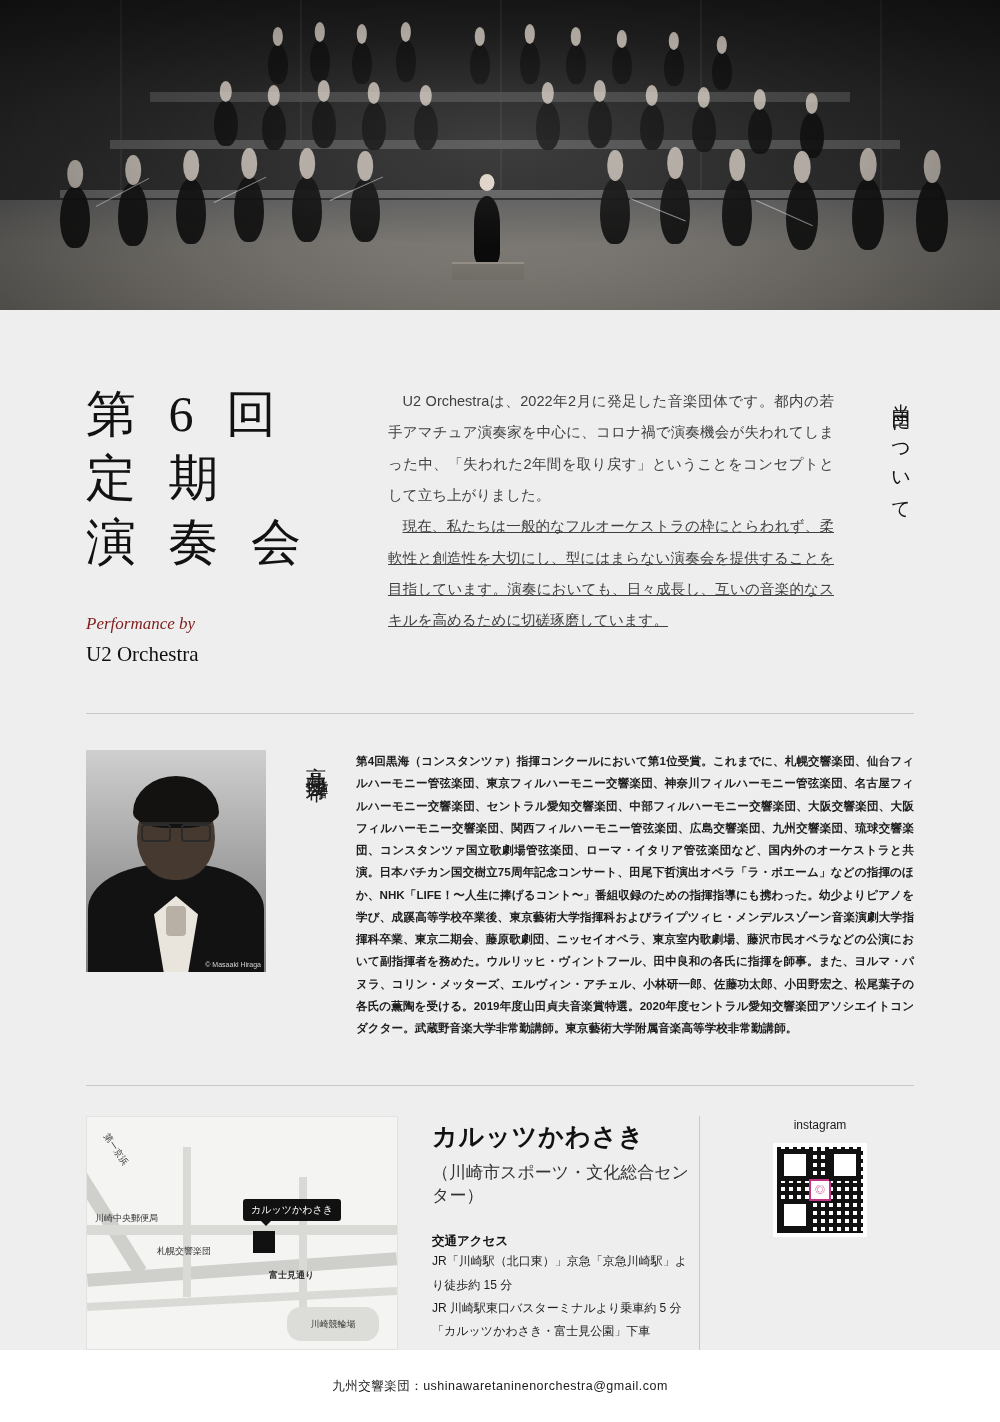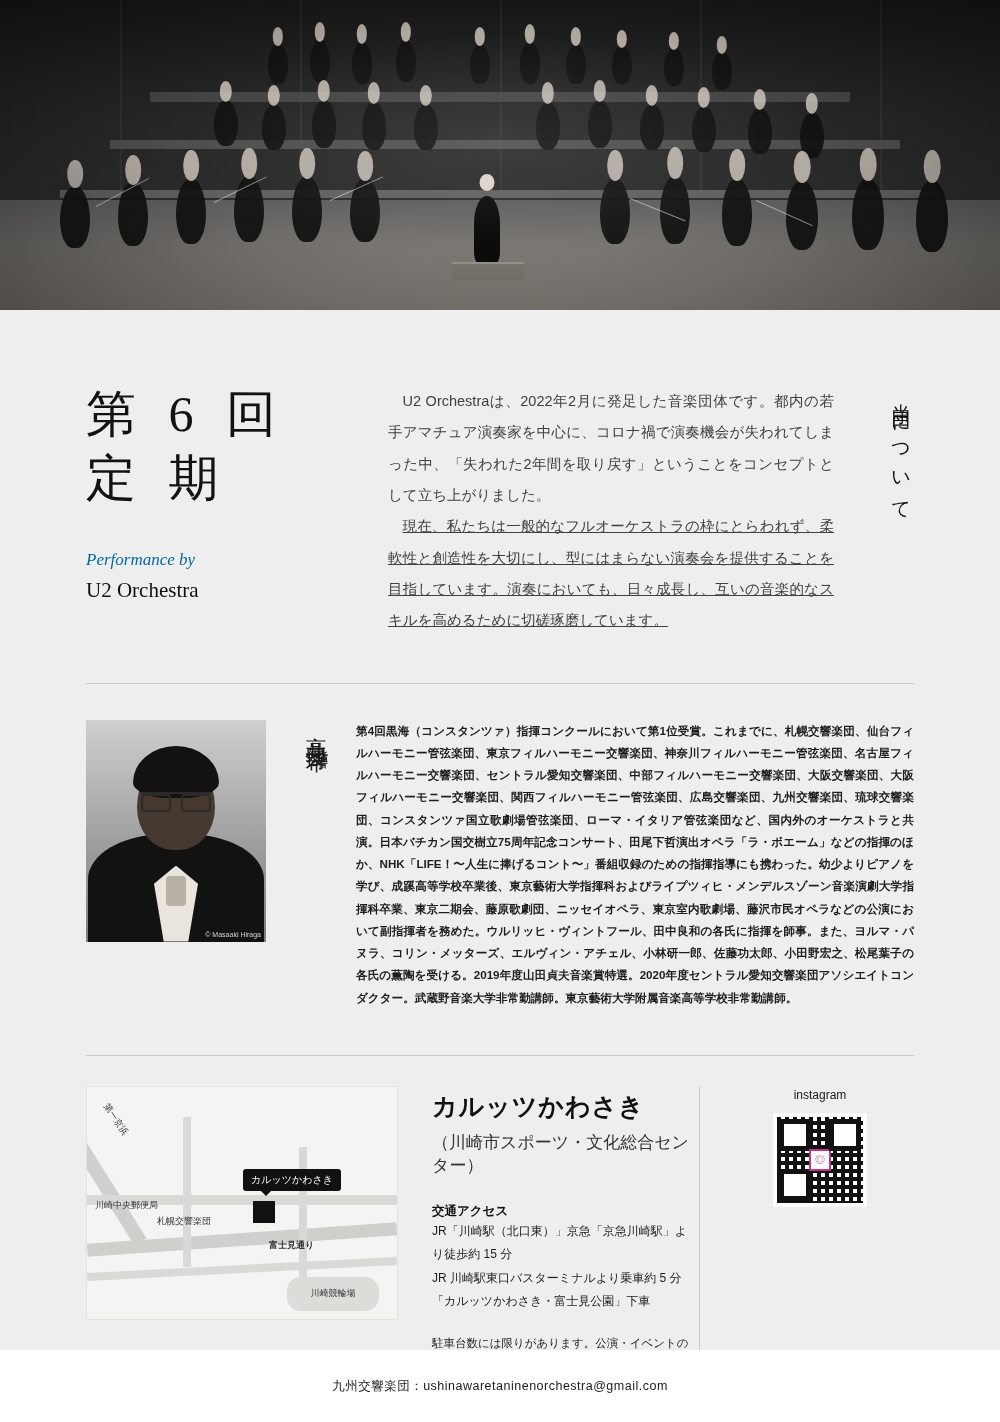--- a/index.html
+++ b/index.html
@@ -123,21 +123,21 @@
     letter-spacing: 10px;
     color: #121212;
     margin: 0;
     font-weight: 400;
   }
   .perf-by {
     font-family: "Liberation Serif", serif;
     font-style: italic;
     font-size: 17px;
     margin-top: 40px;
-    color: #0369a1;
+    color: #7f1d1d;
   }
   .orch-name {
     font-family: "Liberation Serif", serif;
     font-size: 21px;
     margin-top: 8px;
     color: #111;
   }
   .about-body {
     flex: 1;
     padding: 14px 18px 0 22px;
@@ -490,20 +490,21 @@
     <div class="conductor"></div>
     <div class="podium"></div>
     <div class="vignette"></div>
   </div>
 
   <div class="sec-about">
     <div class="title-col">
       <div class="big-title">
         <div>第 6 回</div>
         <div>定 期</div>
+        <div>演 奏 会</div>
       </div>
       <div class="perf-by">Performance by</div>
       <div class="orch-name">U2 Orchestra</div>
     </div>
 
     <div class="about-body">
       <p>U2 Orchestraは、2022年2月に発足した音楽団体です。都内の若手アマチュア演奏家を中心に、コロナ禍で演奏機会が失われてしまった中、「失われた2年間を取り戻す」ということをコンセプトとして立ち上がりました。</p>
       <p>現在、私たちは一般的なフルオーケストラの枠にとらわれず、柔軟性と創造性を大切にし、型にはまらない演奏会を提供することを目指しています。演奏においても、日々成長し、互いの音楽的なスキルを高めるために切磋琢磨しています。</p>
     </div>
 
@@ -537,21 +538,21 @@
 
     <div class="map">
       <div class="road thick" style="left:-20px;top:24px;width:150px;height:14px;transform:rotate(58deg);transform-origin:left top;"></div>
       <div class="road" style="left:0;top:108px;width:310px;height:10px;"></div>
       <div class="road thick" style="left:0;top:146px;width:310px;height:13px;transform:rotate(-4deg);"></div>
       <div class="road" style="left:0;top:178px;width:310px;height:8px;transform:rotate(-3deg);"></div>
       <div class="road" style="left:96px;top:30px;width:8px;height:150px;"></div>
       <div class="road" style="left:212px;top:60px;width:8px;height:130px;"></div>
 
       <div class="map-label" style="left:24px;top:14px;transform:rotate(56deg);transform-origin:left top;">第一京浜</div>
-      <div class="map-label" style="left:8px;top:112px;">川崎中央郵便局</div>
+      <div class="map-label" style="left:8px;top:95px;">川崎中央郵便局</div>
       <div class="map-label" style="left:70px;top:128px;">札幌交響楽団</div>
       <div class="map-label" style="left:182px;top:152px;font-weight:bold;">富士見通り</div>
 
       <div class="map-balloon" style="left:156px;top:82px;">カルッツかわさき</div>
       <div class="map-marker" style="left:166px;top:114px;"></div>
       <div class="map-park" style="left:200px;top:190px;width:92px;height:34px;">川崎競輪場</div>
     </div>
 
     <div class="access-info">
       <div class="venue-name">カルッツかわさき</div>

